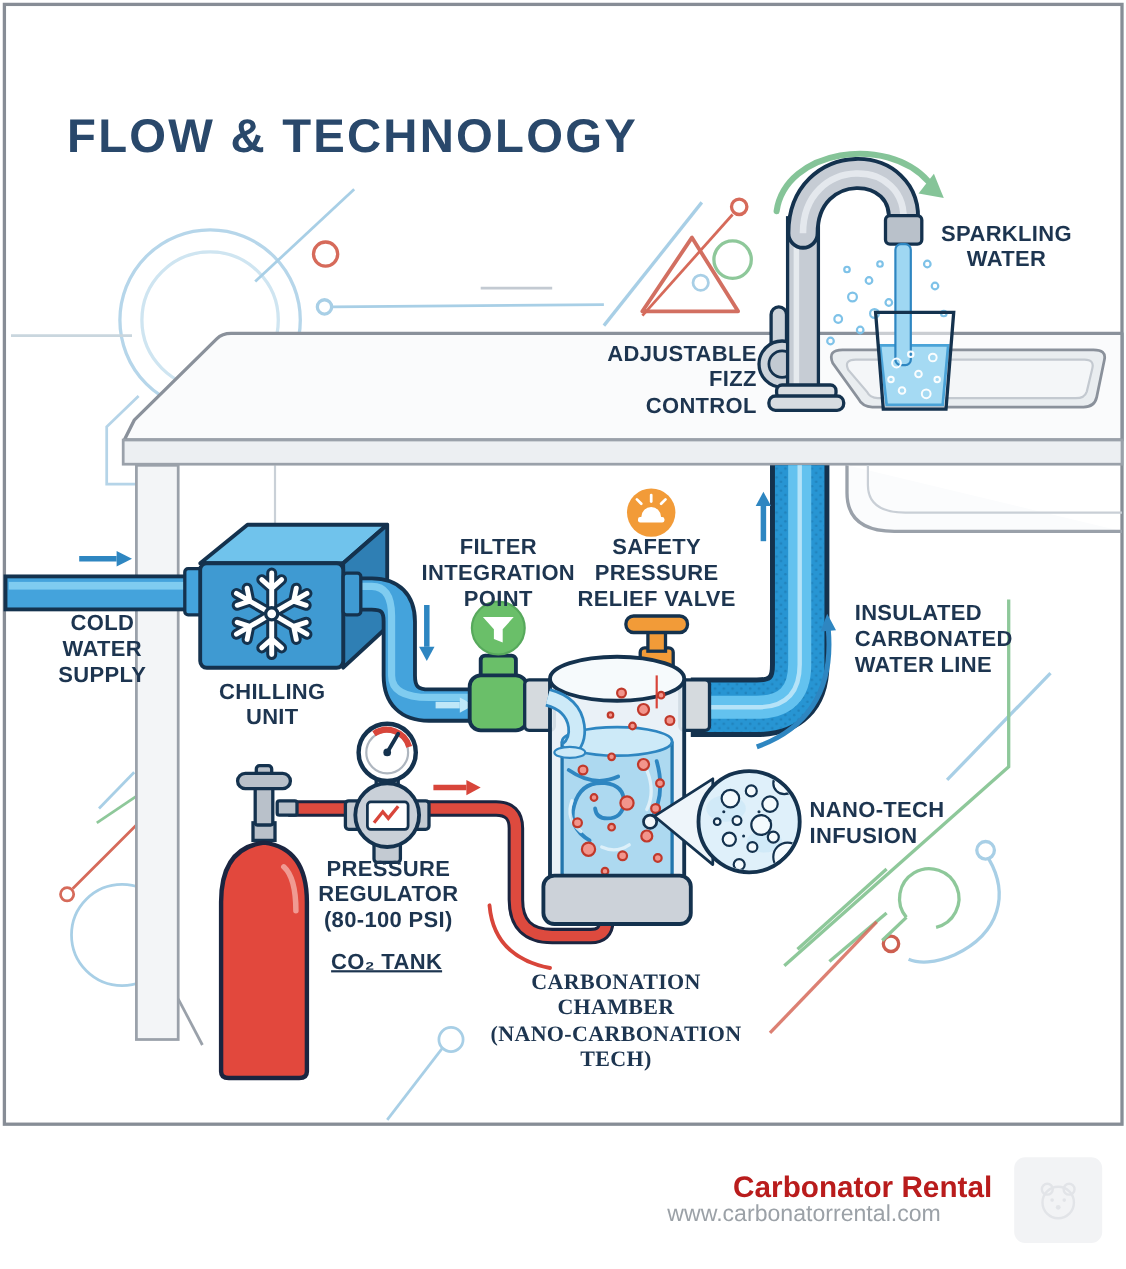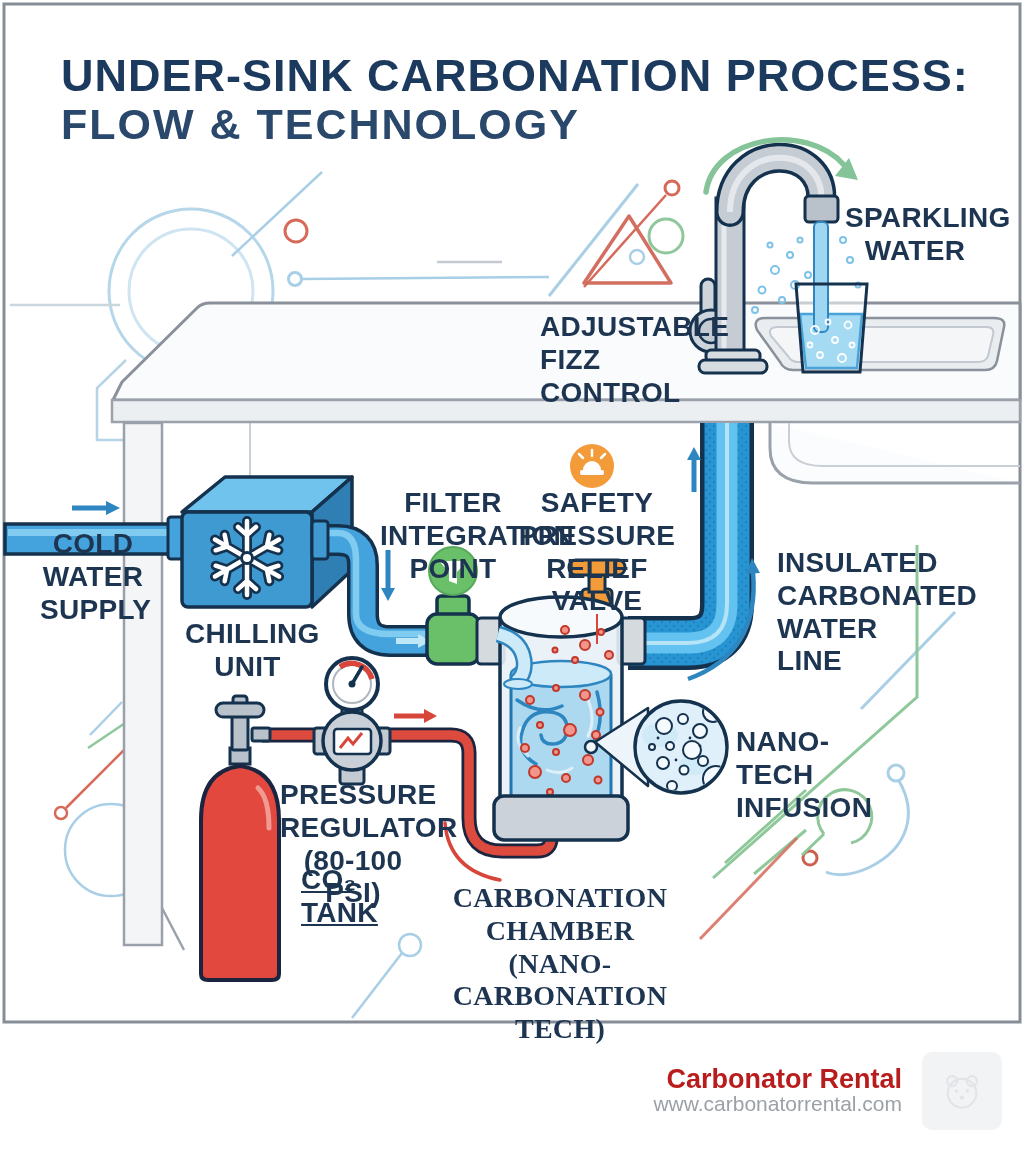--- a/index.html
+++ b/index.html
@@ -2,25 +2,25 @@
 <html><head>
 <meta charset="utf-8">
 <style>
   html,body{margin:0;padding:0;background:#ffffff;}
   #stage{position:relative;width:1024px;height:1154px;background:#ffffff;overflow:hidden;
          font-family:"Liberation Sans",sans-serif;}
   #art{position:absolute;left:0;top:0;}
   .abs{position:absolute;}
   .title1{font-size:45px;font-weight:800;letter-spacing:1px;color:#1c3a5e;line-height:1.05;}
   .title2{font-size:43px;font-weight:400;letter-spacing:2px;color:#29486b;line-height:1.05;}
-  .lbl{font-size:28px;font-weight:700;color:#1d3550;letter-spacing:0.3px;line-height:1.17;
+  .lbl{font-size:20px;font-weight:700;color:#1d3550;letter-spacing:0.3px;line-height:1.17;
        white-space:pre-line;}
-  .c{text-align:center;} .r{} .l{text-align:left;}
+  .c{text-align:center;} .r{text-align:right;} .l{text-align:left;}
   .brand{font-size:27px;font-weight:700;color:#b91c1c;text-align:right;}
-  .url{font-size:21px;font-weight:400;color:#9ba1a7;text-align:right;}
+  .url{font-size:21px;font-weight:400;color:#9ba1a7;text-align:center;}
   .logo-box{width:80px;height:78px;border-radius:10px;background:#f2f3f5;
             display:flex;align-items:center;justify-content:center;}
 </style>
 </head>
 <body>
 
 <div id="stage">
 
 <svg id="art" width="1024" height="1154" viewBox="0 0 1024 1154">
 
@@ -348,28 +348,27 @@
     <path d="M-9,4 a9,9 0 0 1 18,0 z" fill="#ffffff"></path>
     <rect x="-12" y="4" width="24" height="5" rx="2" fill="#ffffff"></rect>
     <g stroke="#ffffff" stroke-width="2.5" stroke-linecap="round">
       <line x1="-9" y1="-8" x2="-13" y2="-12"></line>
           <line x1="0" y1="-10" x2="0" y2="-16"></line>
       <line x1="9" y1="-8" x2="13" y2="-12"></line>
     </g>
   </g>
 </svg>
 
-<div class="abs title1" style="left:61px;top:52px;">UNDER-SINK CARBONATION PROCESS:</div>
 <div class="abs title2" style="left:61px;top:102px;font-weight:bold;">FLOW &amp; TECHNOLOGY</div>
 
 <div class="abs lbl c" style="left:845px;top:202px;width:140px;">SPARKLING
 WATER</div>
 <div class="abs lbl r" style="left:540px;top:311px;width:148px;">ADJUSTABLE
 FIZZ CONTROL</div>
-<div class="abs lbl c" style="left:40px;top:528px;width:106px;">COLD
+<div class="abs lbl c" style="left:40px;top:556px;width:106px;">COLD
 WATER
 SUPPLY</div>
 <div class="abs lbl c" style="left:380px;top:487px;width:146px;">FILTER
 INTEGRATION
 POINT</div>
 <div class="abs lbl c" style="left:185px;top:618px;width:125px;">CHILLING
 UNIT</div>
 <div class="abs lbl c" style="left:518px;top:487px;width:158px;">SAFETY
 PRESSURE
 RELIEF VALVE</div>

